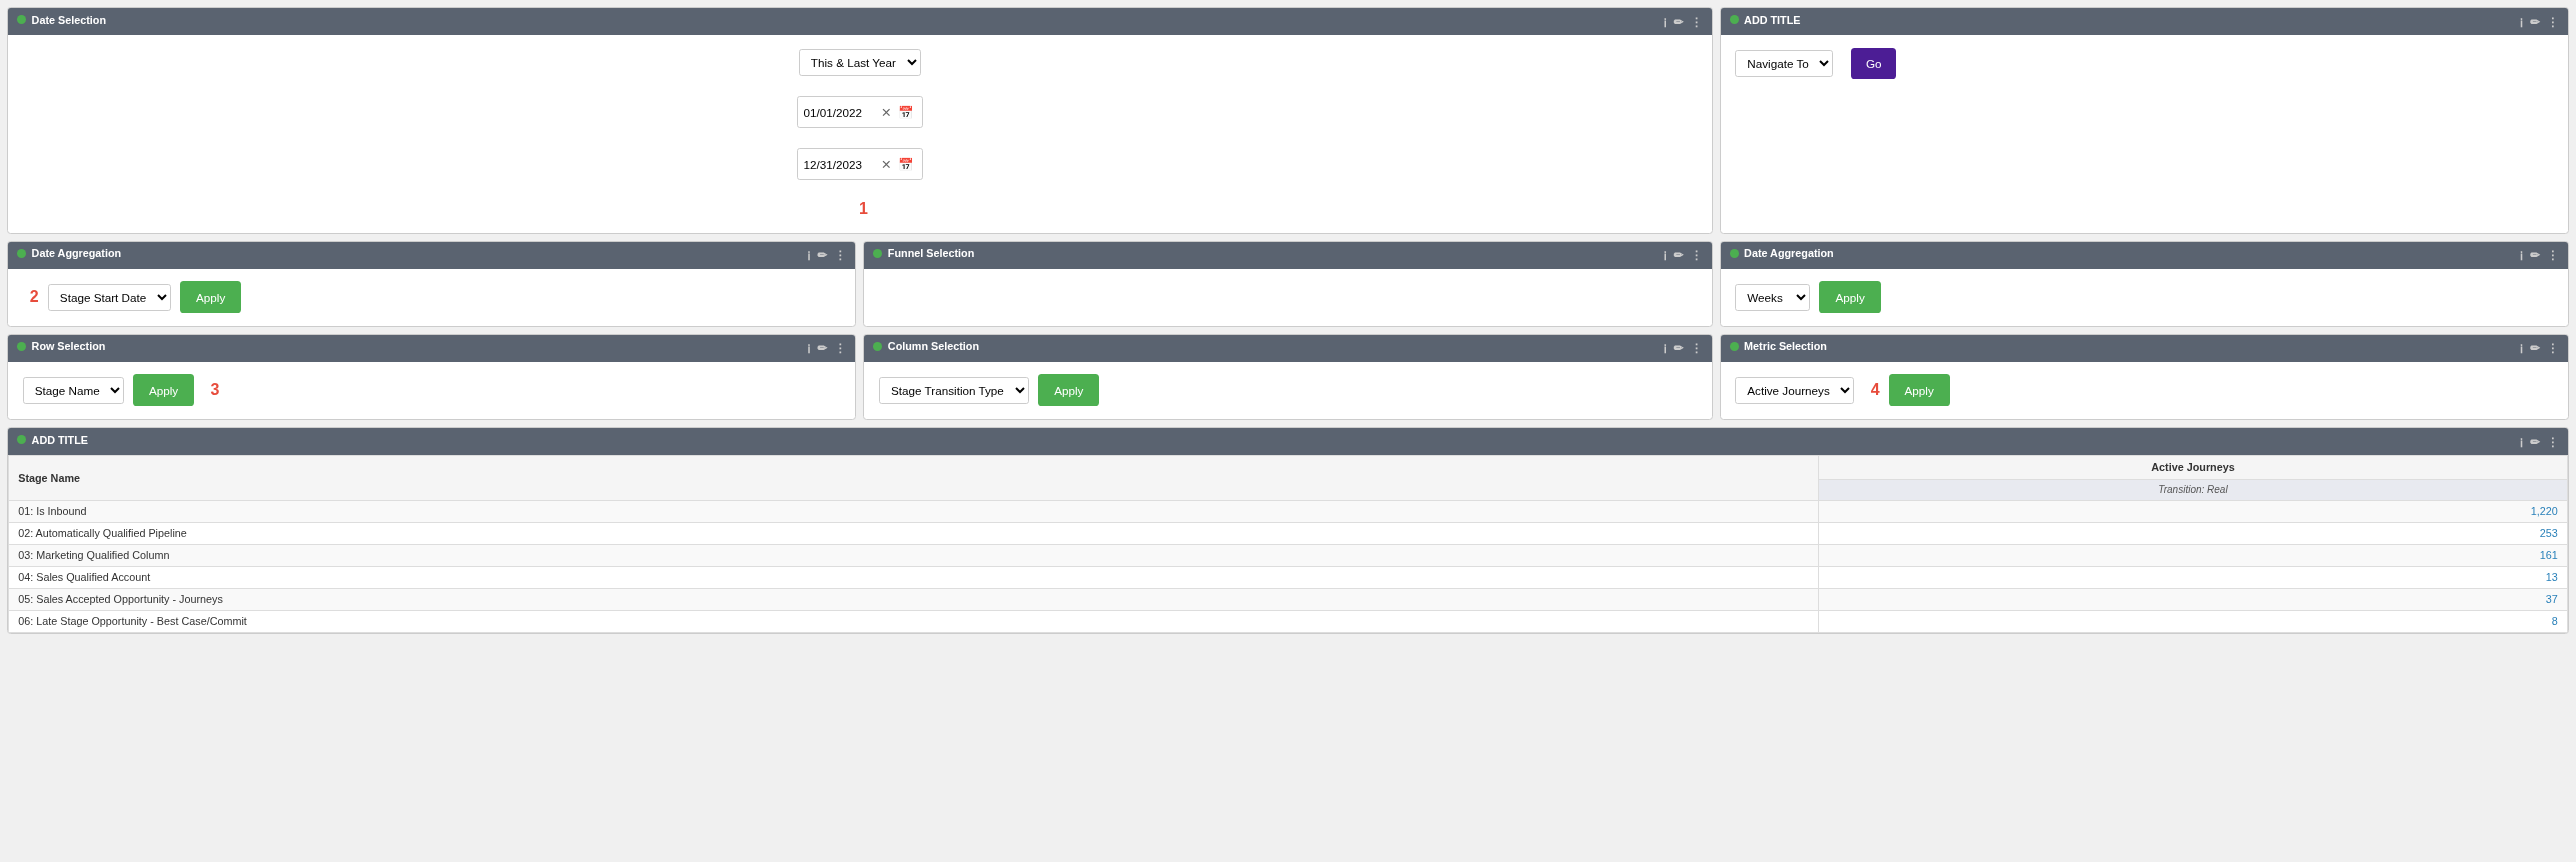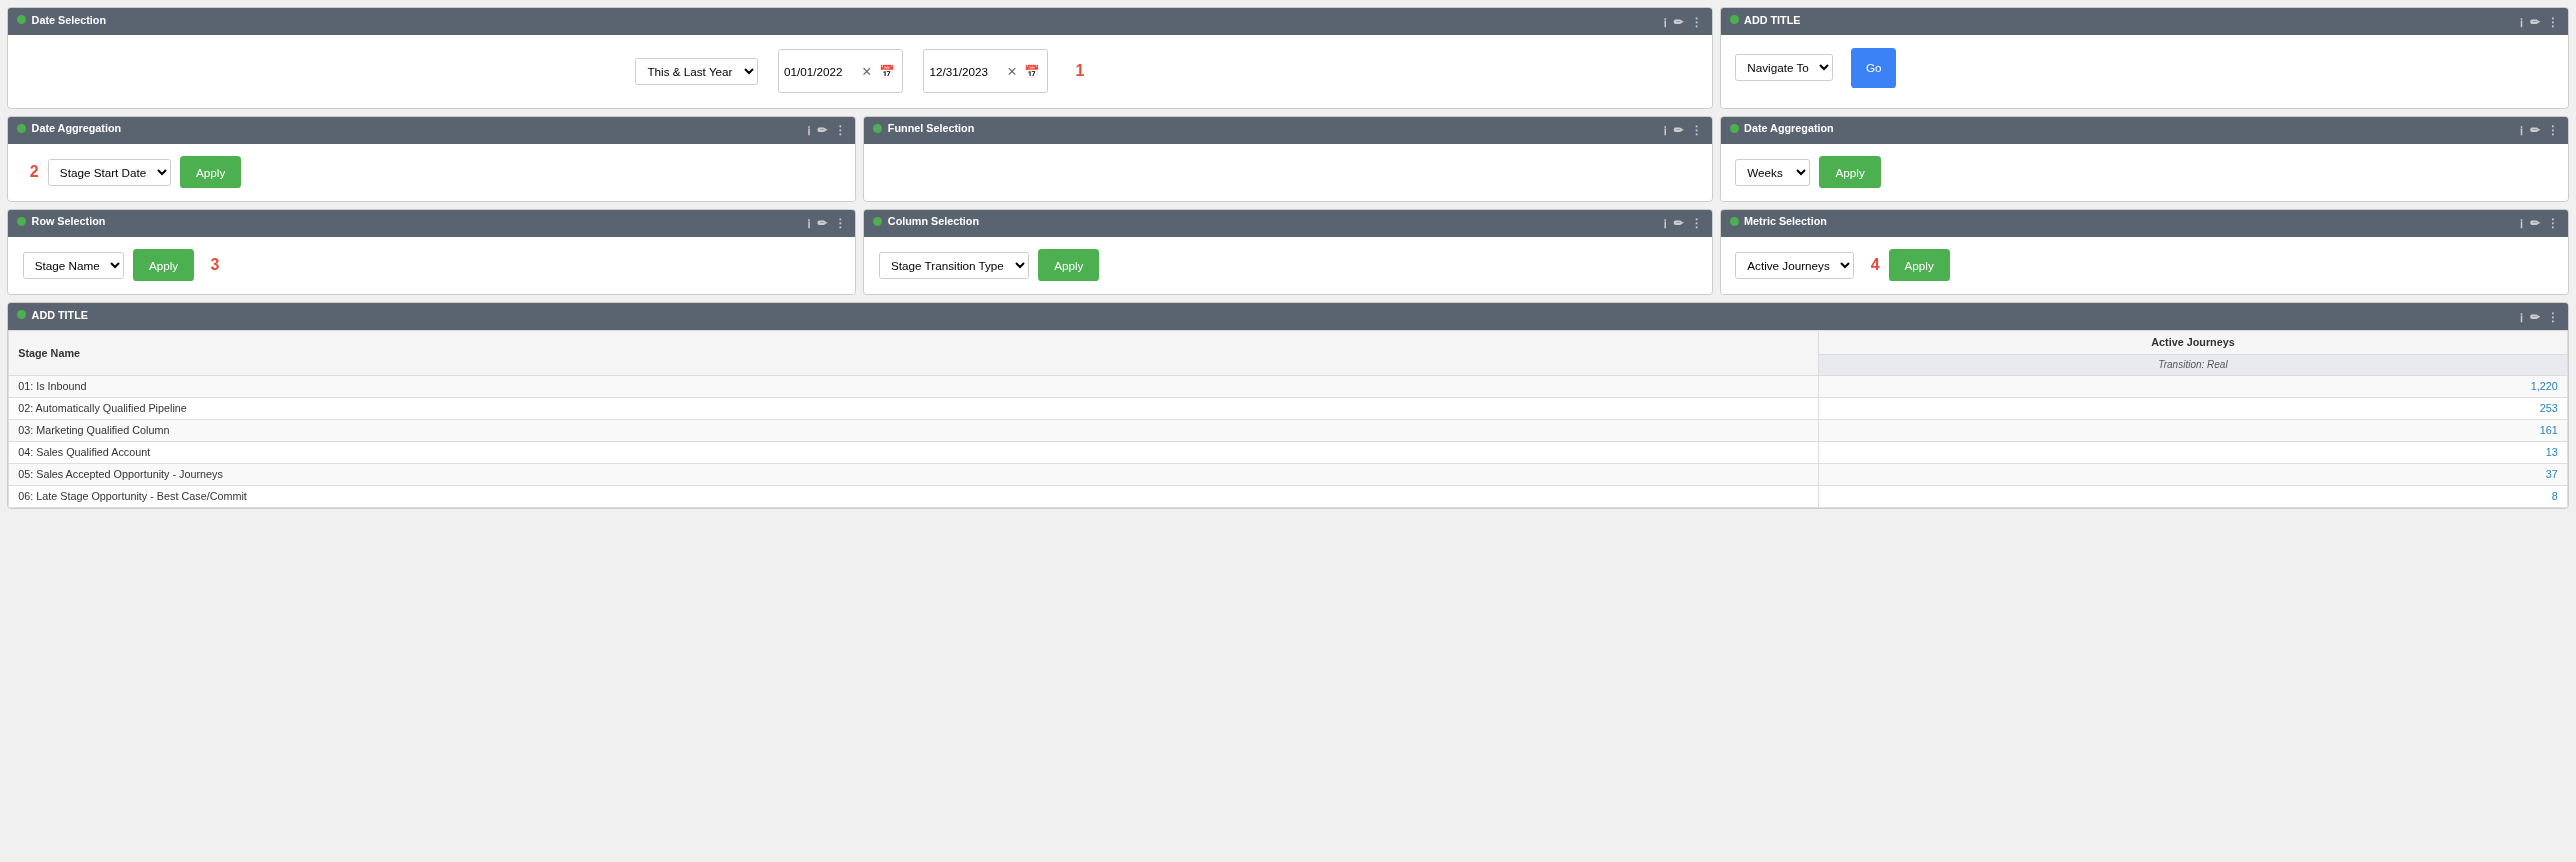--- a/index.html
+++ b/index.html
@@ -84,38 +84,38 @@
       color: #fff;
       border: none;
       border-radius: 3.6px;
       padding: 5.4px 16px;
       font-size: 11.7px;
       cursor: pointer;
       height: 32px;
     }
 
     .btn-go {
-      background: #3b82f6;
+      background: #4c1d95;
       color: #fff;
       border: none;
       border-radius: 3.6px;
       padding: 5.4px 14.4px;
       font-size: 11.7px;
       cursor: pointer;
-      height: 40px;
+      height: 31px;
     }
 
     .date-input-wrapper {
       display: flex;
       border: 0.9px solid #ccc;
       border-radius: 2.7px;
       padding: 3.6px 5.4px;
       background: #fff;
       gap: 3.6px;
-      height: 44px;
+      height: 32px;
     }
 
     .date-input-wrapper input {
       border: none;
       outline: none;
       font-size: 11.7px;
       width: 72px;
     }
 
     .icon-btn {
@@ -200,20 +200,21 @@
       align-items: center;
       gap: 18px;
     }
 
     .date-selection-body {
       display: flex;
       align-items: center;
       justify-content: center;
       gap: 20px;
       padding: 14.4px;
+      flex-direction: column;
     }
   </style>
 </head>
 <body>
 
 <div class="main-grid">
 
   <div class="panel span-2">
     <div class="panel-header">
       <div class="panel-header-title">

